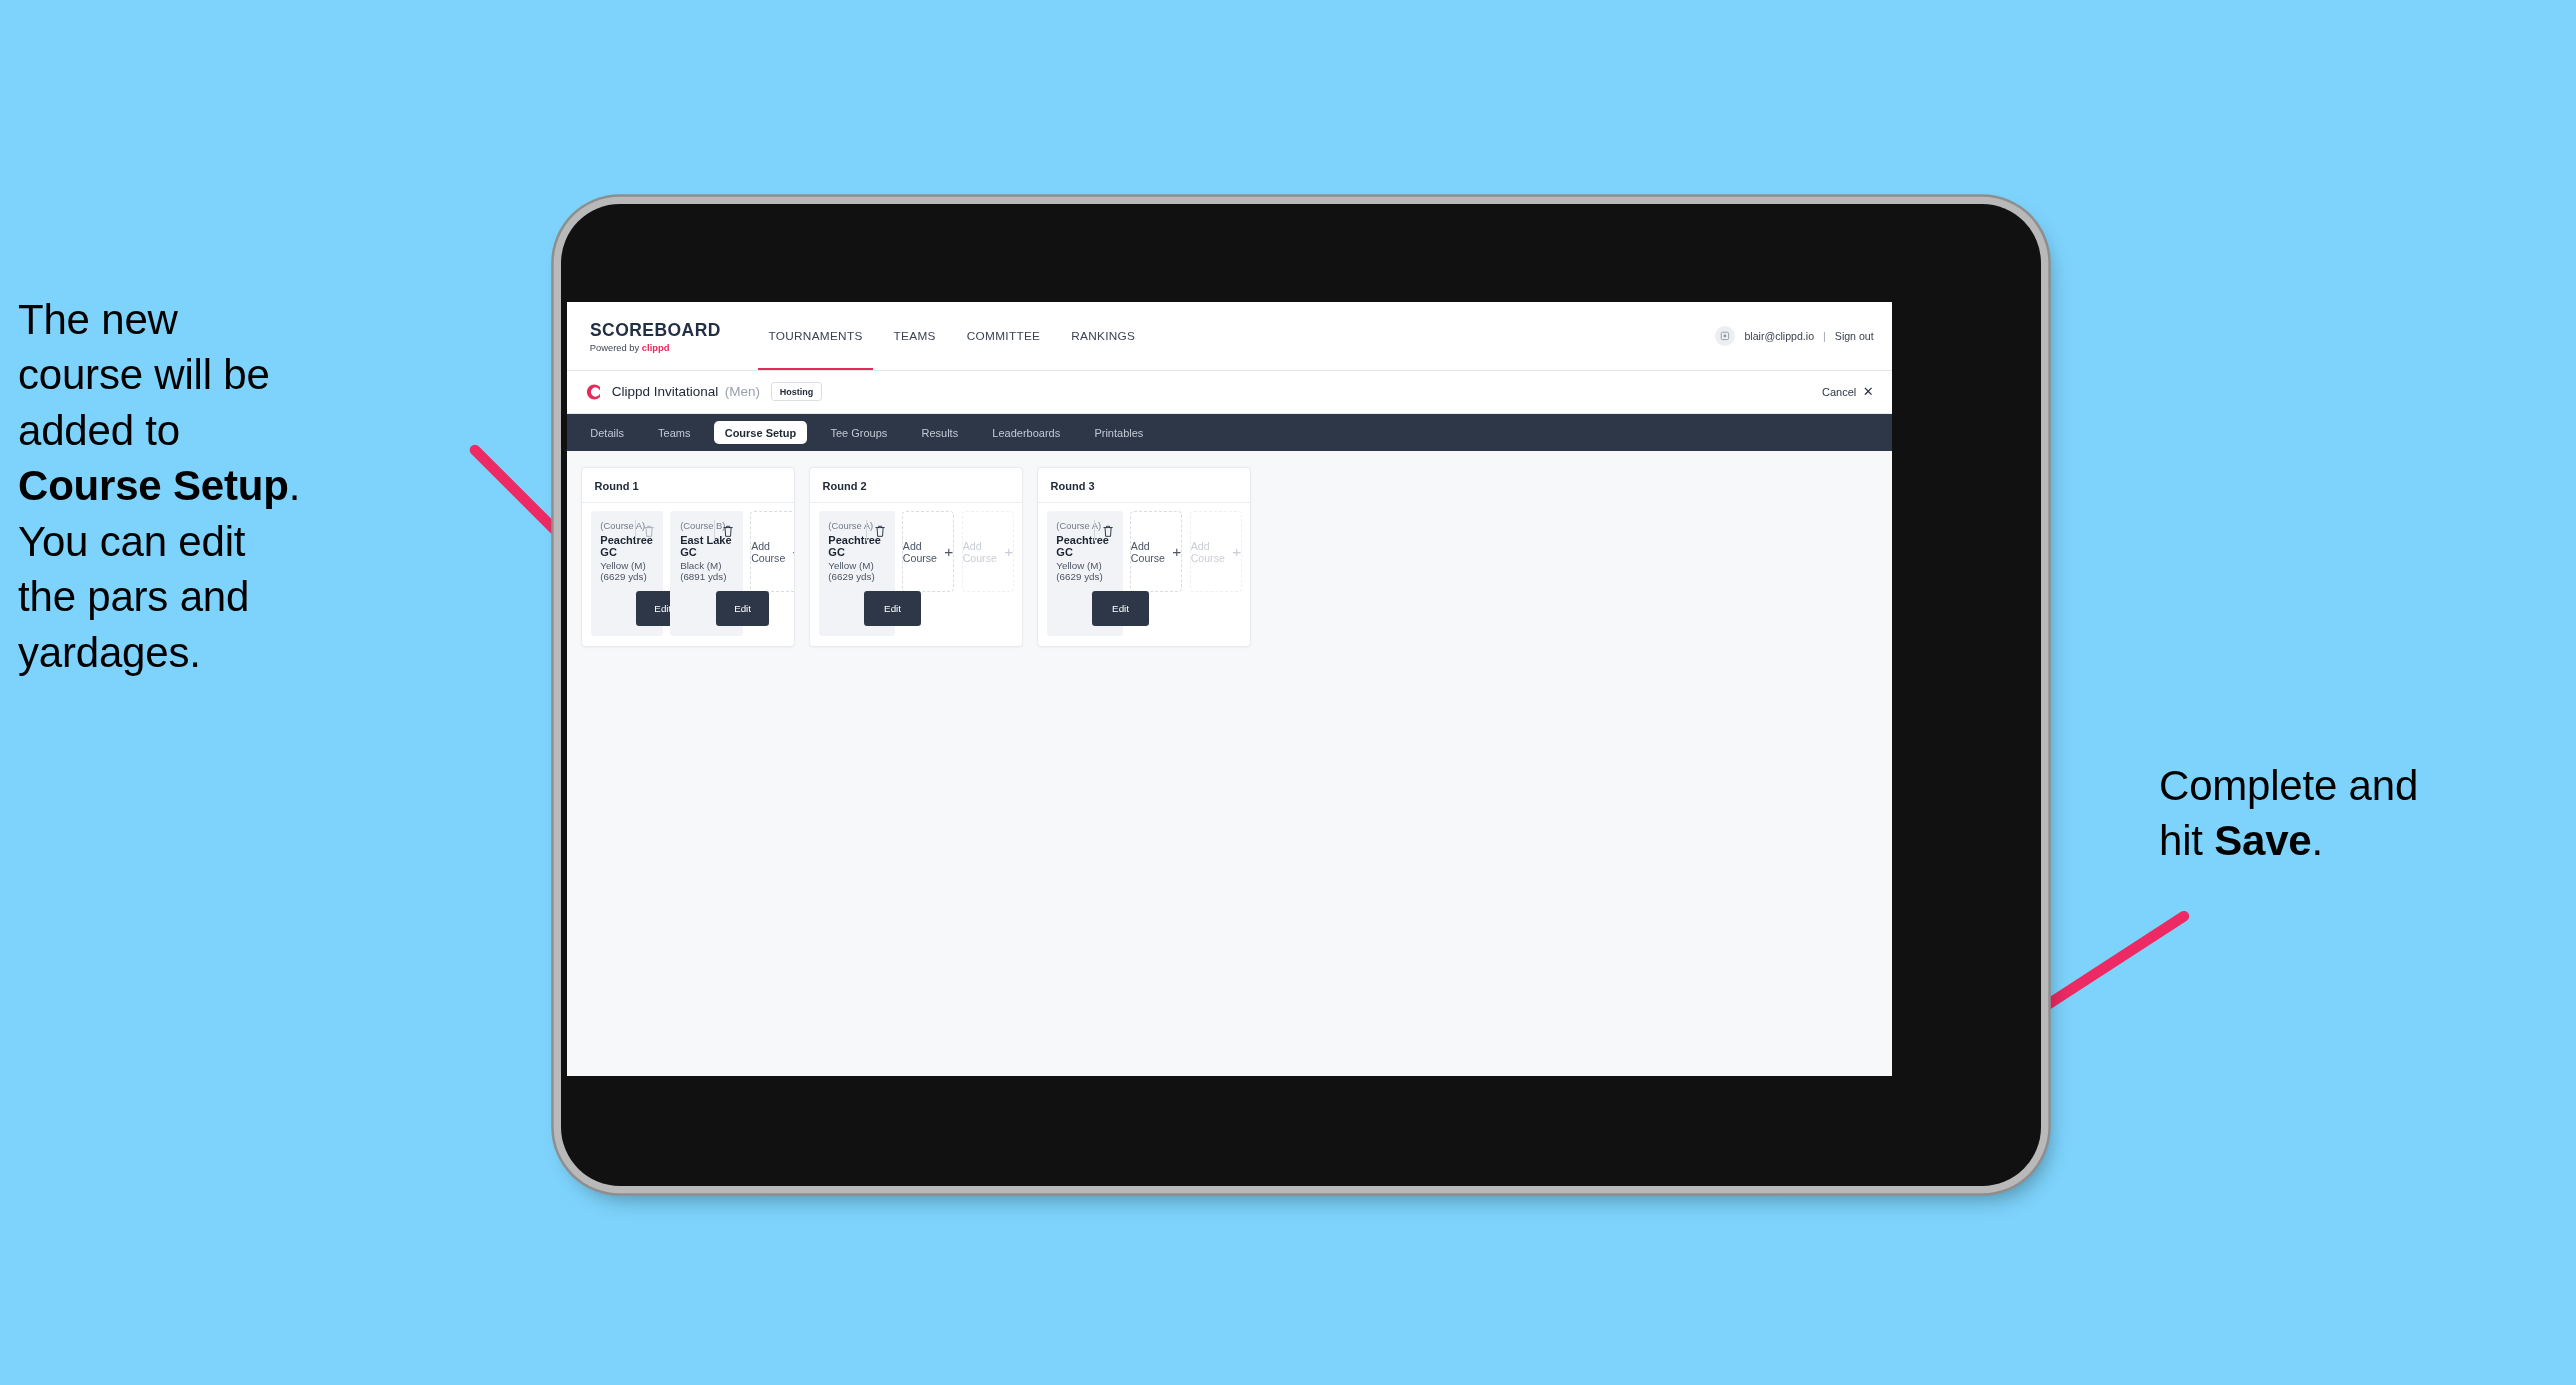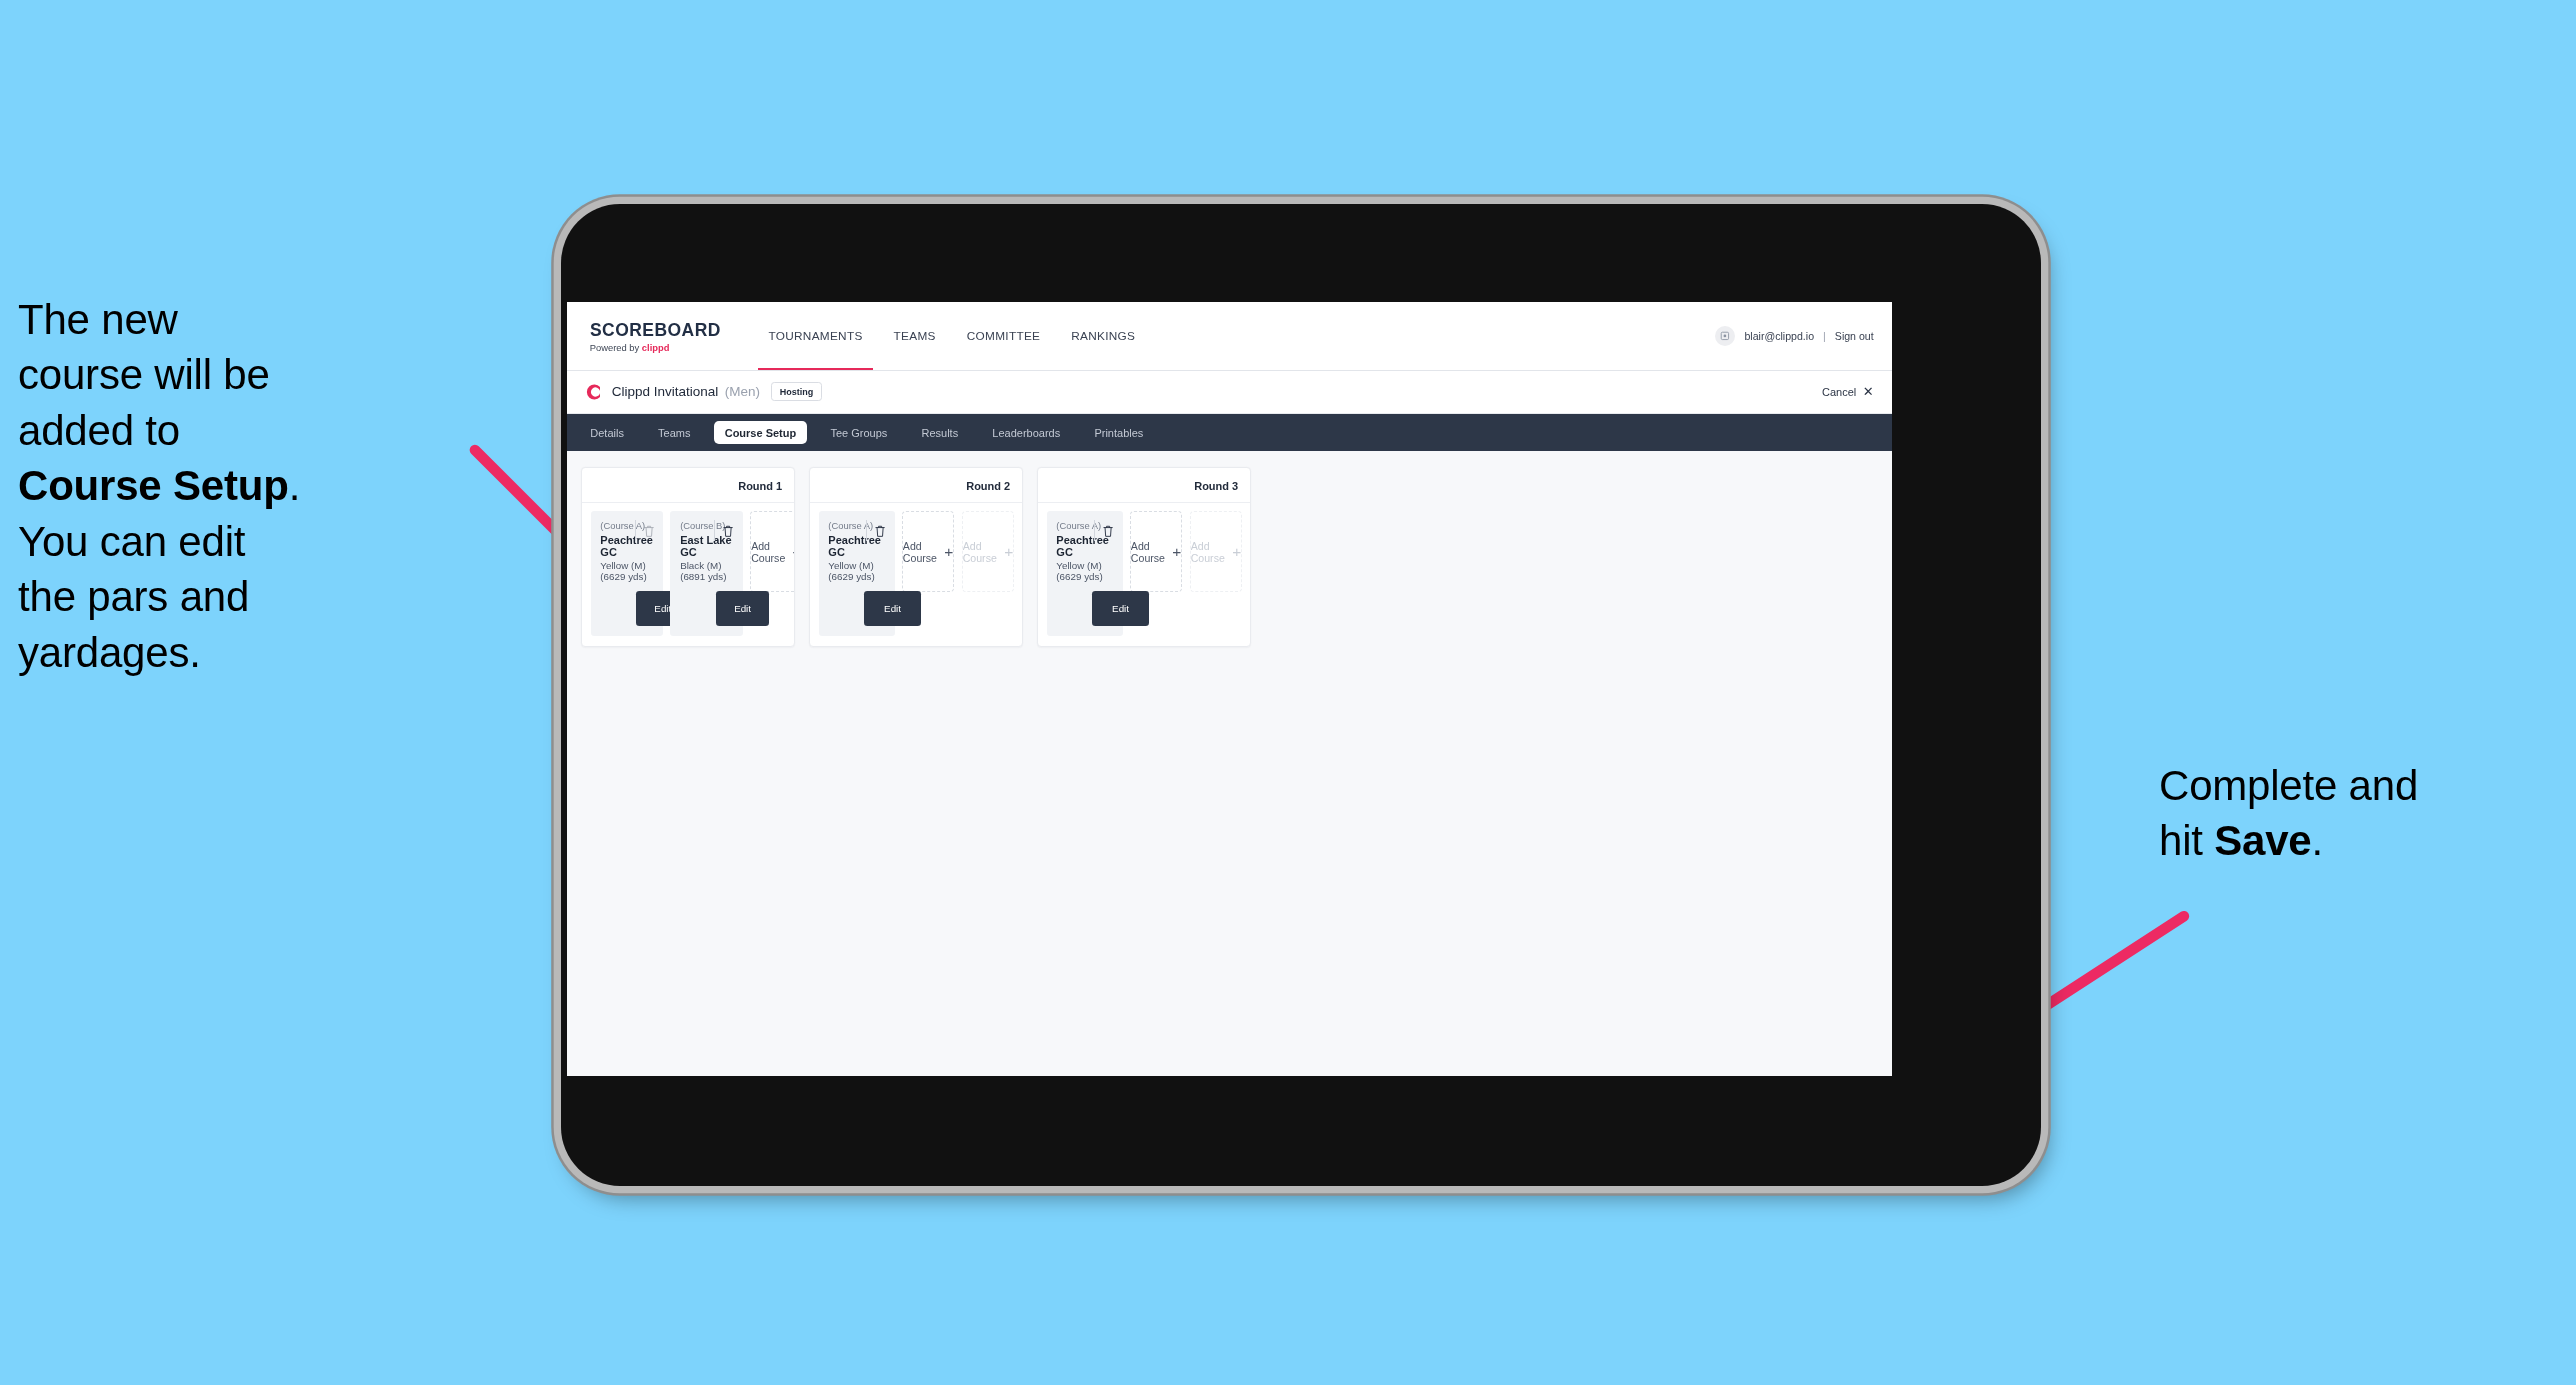--- a/index.html
+++ b/index.html
@@ -142,21 +142,20 @@
   .round-col {
     width: 214px; background:#ffffff;
     border:0.8px solid #e9ebef; border-radius:4.1px;
     overflow:hidden;
     box-shadow: 0 0.8px 1.6px rgba(16,24,40,0.04);
   }
   .round-head {
     padding: 11.4px 12.2px 10.6px 12.2px;
     font-size:11px; color:#222b3b; font-weight:600;
     border-bottom:0.8px solid #eceef2;
-    text-align:right;
   }
   .round-body { padding: 8.2px 8.2px 9.8px 8.2px; display:flex; flex-direction:row; gap:7.3px; }
 
   .course-card {
     background:#f1f3f6; border-radius:3.3px; padding:9px 9.8px 9.8px 9.8px; position:relative;
   }
   .cc-tag   { font-size:9.4px; color:#747c8a; }
   .cc-name  { font-size:11px; color:#1d2533; font-weight:700; margin-top:2.4px; }
   .cc-tee   { font-size:9.8px; color:#4c5566; margin-top:2.4px; }
   .cc-tools {

